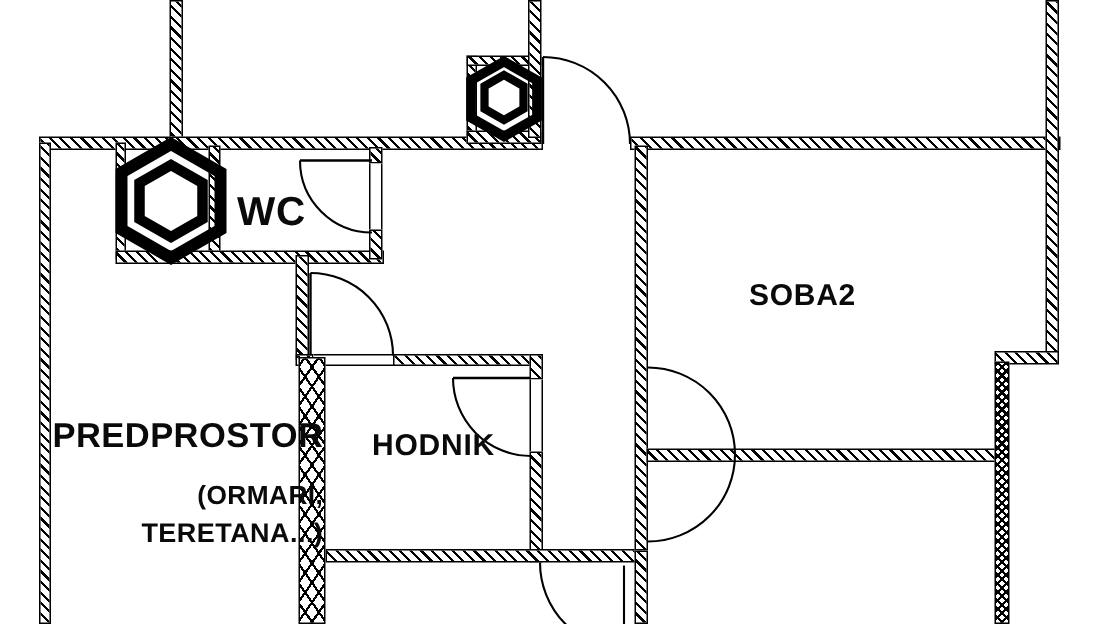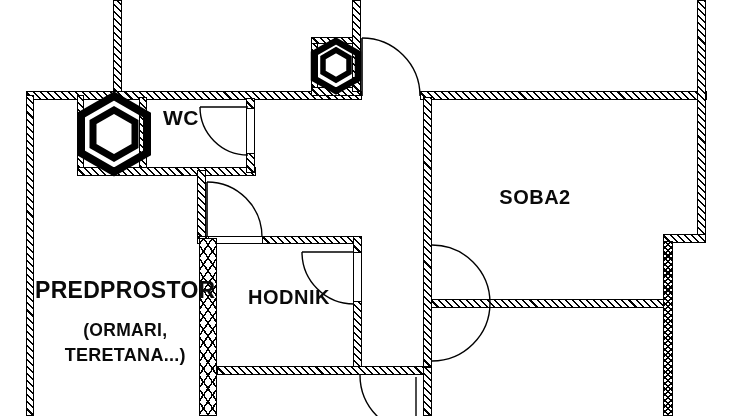--- a/index.html
+++ b/index.html
@@ -20,25 +20,25 @@
           repeating-linear-gradient(45deg, rgba(0,0,0,0) 0 2.5px, #000 2.5px 4px),
           repeating-linear-gradient(-45deg, rgba(0,0,0,0) 0 2.5px, #000 2.5px 4px);}
   
   .open-v{position:absolute;box-sizing:border-box;background:#fff;
           border-left:1.2px solid #000;border-right:1.2px solid #000;}
   .open-h{position:absolute;box-sizing:border-box;background:#fff;
           border-top:1.2px solid #000;border-bottom:1.2px solid #000;}
   
   .room-label{position:absolute;color:#0a0a0a;font-weight:bold;text-align:center;
               white-space:nowrap;letter-spacing:.5px;}
-  #lbl-wc{left:152px;top:106px;width:58px;font-size:21px;}
+  #lbl-wc{left:152px;top:126px;width:58px;font-size:27px;}
   #lbl-hodnik{left:263px;top:173px;width:120px;font-size:20px;}
   #lbl-soba2{left:475px;top:186px;width:120px;font-size:20px;}
   #lbl-sprema{left:228px;top:286px;width:122px;font-size:20px;}
-  #lbl-pred{left:35px;top:278px;text-align:center;letter-spacing:.3px;}
+  #lbl-pred{left:35px;top:278px;text-align:right;letter-spacing:.3px;}
   #lbl-pred .l1{font-size:23px;line-height:25px;}
   #lbl-pred .l2{font-size:17.5px;line-height:25px;margin-top:15px;}
   #lbl-pred .l3{font-size:18px;line-height:25px;}
   
   #overlay{position:absolute;left:0;top:0;pointer-events:none;}
 </style>
 </head>
 <body>
 
 <div id="stage">

